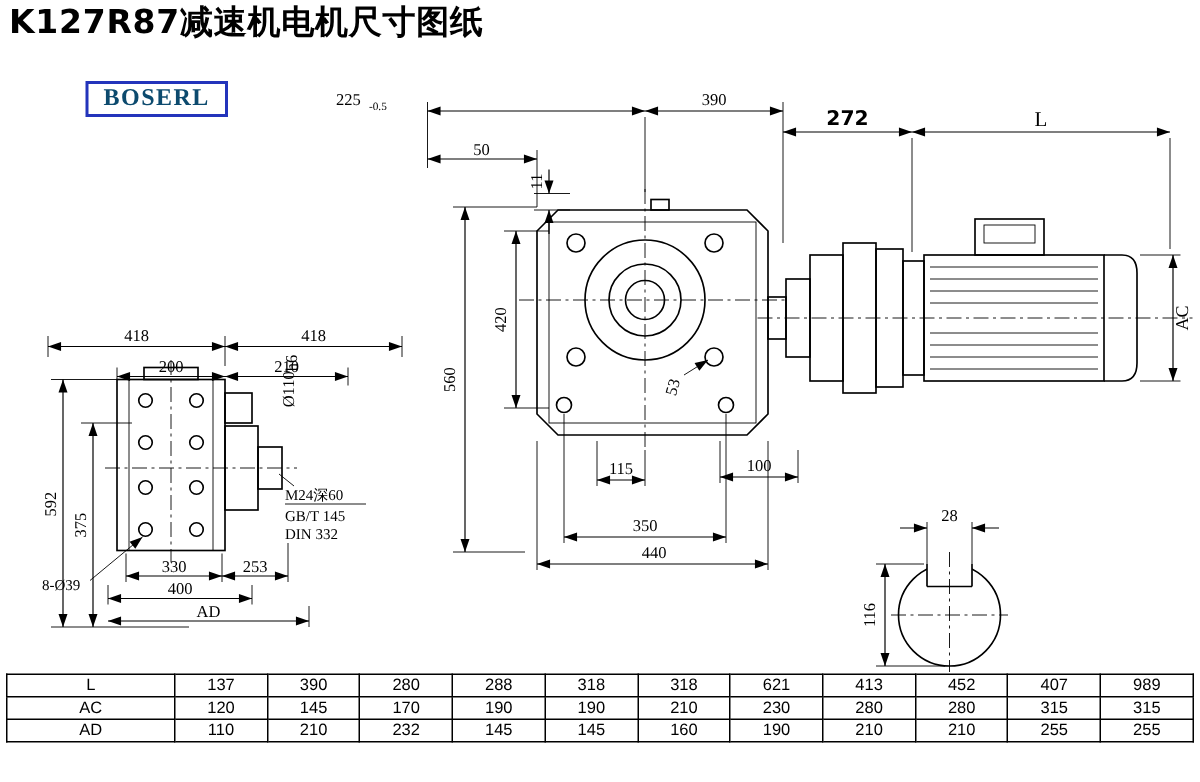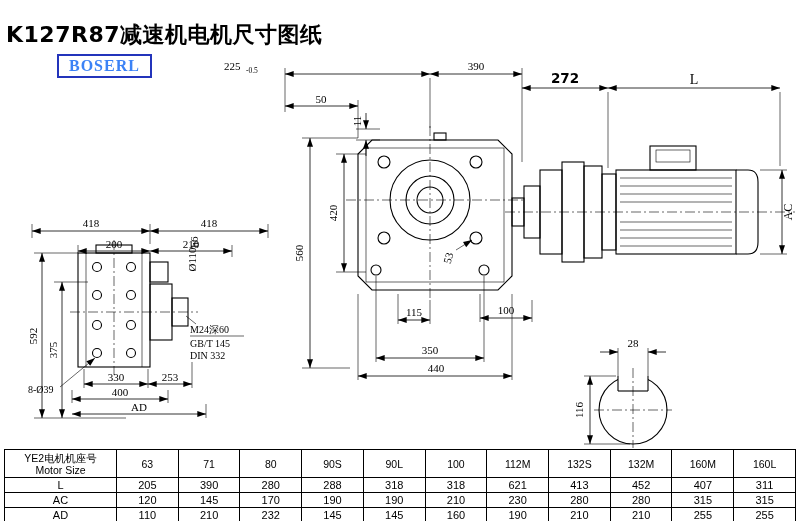--- a/index.html
+++ b/index.html
@@ -1,19 +1,19 @@
 <!DOCTYPE html>
 <html><head>
 <meta charset="utf-8">
 <style>
   *{margin:0;padding:0;box-sizing:border-box}
   html,body{background:#fff}
   .canvas{position:relative;width:800px;height:521px;background:#fff;overflow:hidden;font-family:"Liberation Sans",sans-serif;color:#000}
-  .title{position:absolute;left:6px;top:20px;font-size:22px;font-weight:bold;font-family:"DejaVu Sans",sans-serif;letter-spacing:.5px;white-space:nowrap}
-  .logo{position:absolute;left:57px;top:54px;border:2px solid #2334bb;color:#3b82f6;background:#fff;font-family:"Liberation Serif",serif;font-weight:bold;font-size:16px;line-height:20px;padding:0 10px;letter-spacing:1px}
+  .title{position:absolute;left:6px;top:0;font-size:22px;font-weight:bold;font-family:"DejaVu Sans",sans-serif;letter-spacing:.5px;white-space:nowrap}
+  .logo{position:absolute;left:57px;top:54px;border:2px solid #2334bb;color:#0c4a6e;background:#fff;font-family:"Liberation Serif",serif;font-weight:bold;font-size:16px;line-height:20px;padding:0 10px;letter-spacing:1px}
   svg.sheet{position:absolute;left:0;top:0}
   
   .ln{stroke:#000;stroke-width:1.1;fill:none}
   .tn{stroke:#000;stroke-width:.6;fill:none}
   .cl{stroke:#000;stroke-width:.6;fill:none;stroke-dasharray:10 3 2 3}
   .dl{stroke:#000;stroke-width:.8;fill:none}
   
   text.d{font-family:"Liberation Serif",serif;font-size:11px;fill:#000}
   text.a{font-family:"Liberation Serif",serif;font-size:12px;fill:#000}
   text.s{font-family:"Liberation Serif",serif;font-size:7.5px;fill:#000}
@@ -253,50 +253,33 @@
       <text class="d" text-anchor="middle" transform="rotate(-90 583 410)" x="583" y="410">116</text>
     </g>
   </svg>
 
   <table class="dims-table">
     <colgroup>
         <col class="c0">
         <col span="11">
       </colgroup>
     <tbody>
-      <tr class="hdr">
-        <td>
-          <div>YE2电机机座号</div>
-          <div>Motor Size</div>
-        </td>
-        <td>63</td>
-        <td>71</td>
-        <td>80</td>
-        <td>90S</td>
-        <td>90L</td>
-        <td>100</td>
-        <td>112M</td>
-        <td>132S</td>
-        <td>132M</td>
-        <td>160M</td>
-        <td>160L</td>
-      </tr>
       <tr>
         <td>L</td>
-        <td>205</td>
+        <td>137</td>
         <td>390</td>
         <td>280</td>
         <td>288</td>
         <td>318</td>
         <td>318</td>
         <td>621</td>
         <td>413</td>
         <td>452</td>
         <td>407</td>
-        <td>311</td>
+        <td>989</td>
       </tr>
       <tr>
         <td>AC</td>
         <td>120</td>
         <td>145</td>
         <td>170</td>
         <td>190</td>
         <td>190</td>
         <td>210</td>
         <td>230</td>

